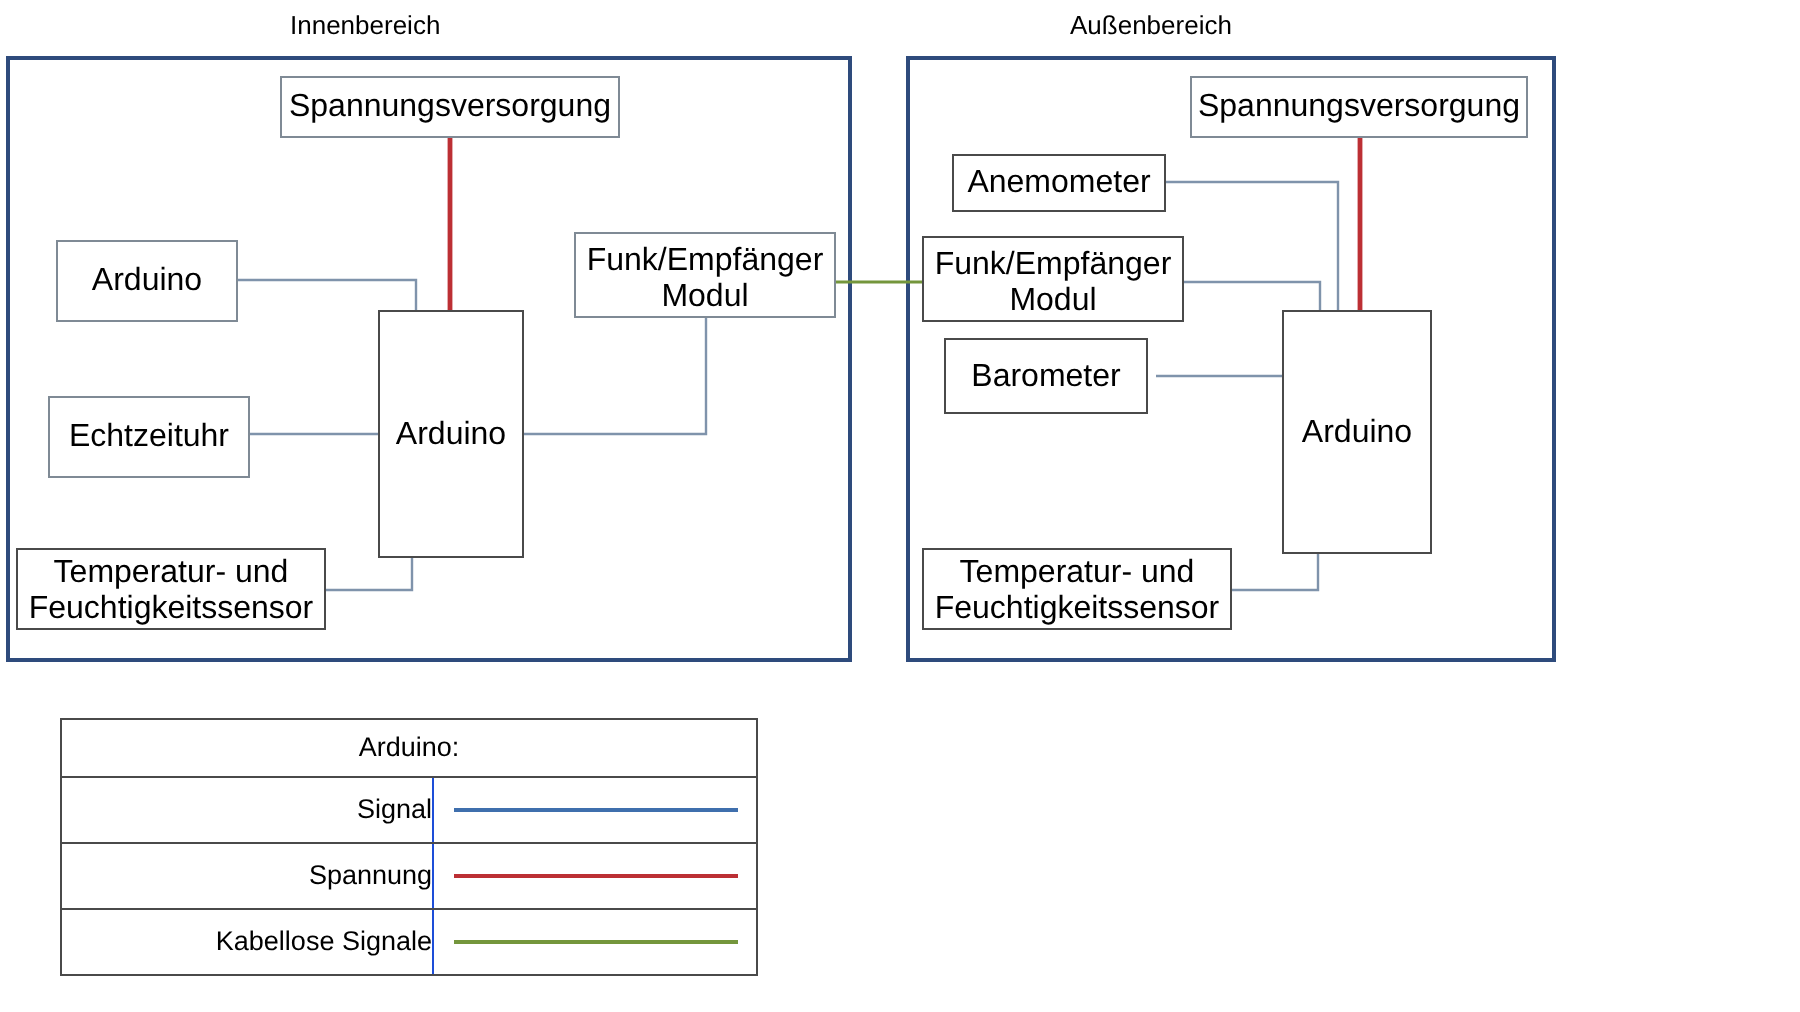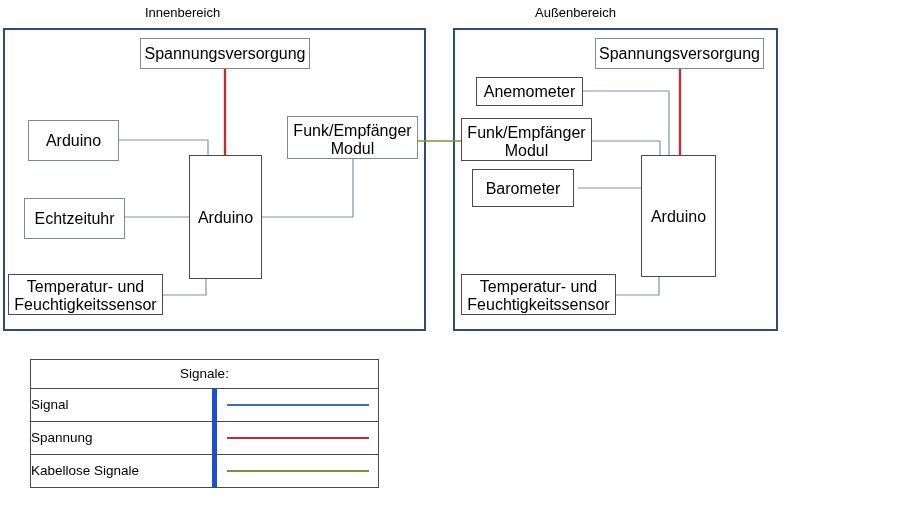--- a/index.html
+++ b/index.html
@@ -76,25 +76,25 @@
   .legend-row:last-child { border-bottom: none; }
   .legend-title-cell {
     flex: 1 1 auto;
     text-align: center;
     font-size: 13.5px;
     line-height: 28px;
     height: 28px;
   }
   .legend-label-cell {
     width: 186px;
-    text-align: left;
+    text-align: right;
     font-size: 13.5px;
     line-height: 32px;
     height: 32px;
-    border-right: 5px solid #1d4ed8;
+    border-right: 1px solid #1d4ed8;
     box-sizing: border-box;
   }
   .legend-swatch-cell {
     flex: 1 1 auto;
     height: 32px;
     display: flex;
     align-items: center;
     justify-content: center;
   }
   .swatch-line {
@@ -190,21 +190,21 @@
   </div>
 
   <div class="abs box dark two-line" style="left:461px; top:274px; width:155px; height:41px; flex-direction:column;">
     <span>Temperatur- und</span>
     <span>Feuchtigkeitssensor</span>
   </div>
 
   <div class="abs legend" style="left:30px; top:359px; width:349px;">
 
     <div class="legend-row">
-      <div class="legend-title-cell">Signale:</div>
+      <div class="legend-title-cell">Arduino:</div>
     </div>
 
     <div class="legend-row">
       <div class="legend-label-cell">Signal</div>
       <div class="legend-swatch-cell">
         <div class="swatch-line" style="border-top-color:#3f6fad;"></div>
       </div>
     </div>
 
     <div class="legend-row">

